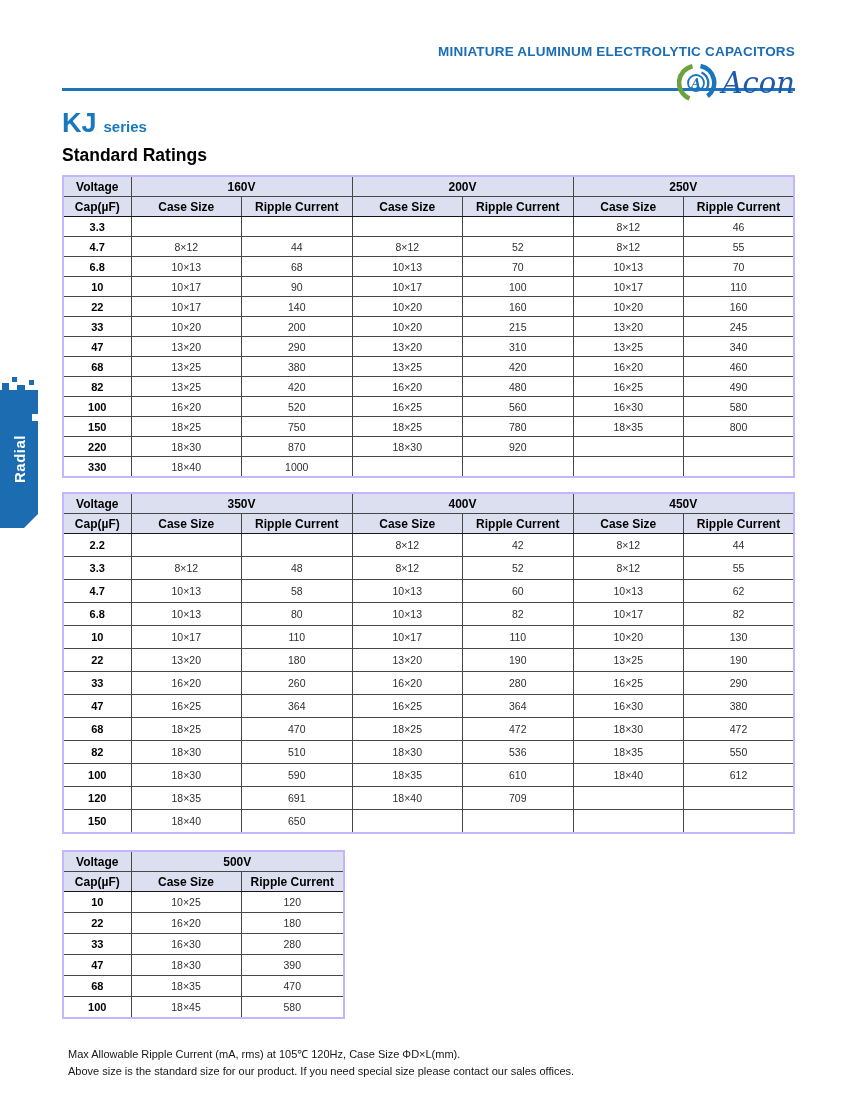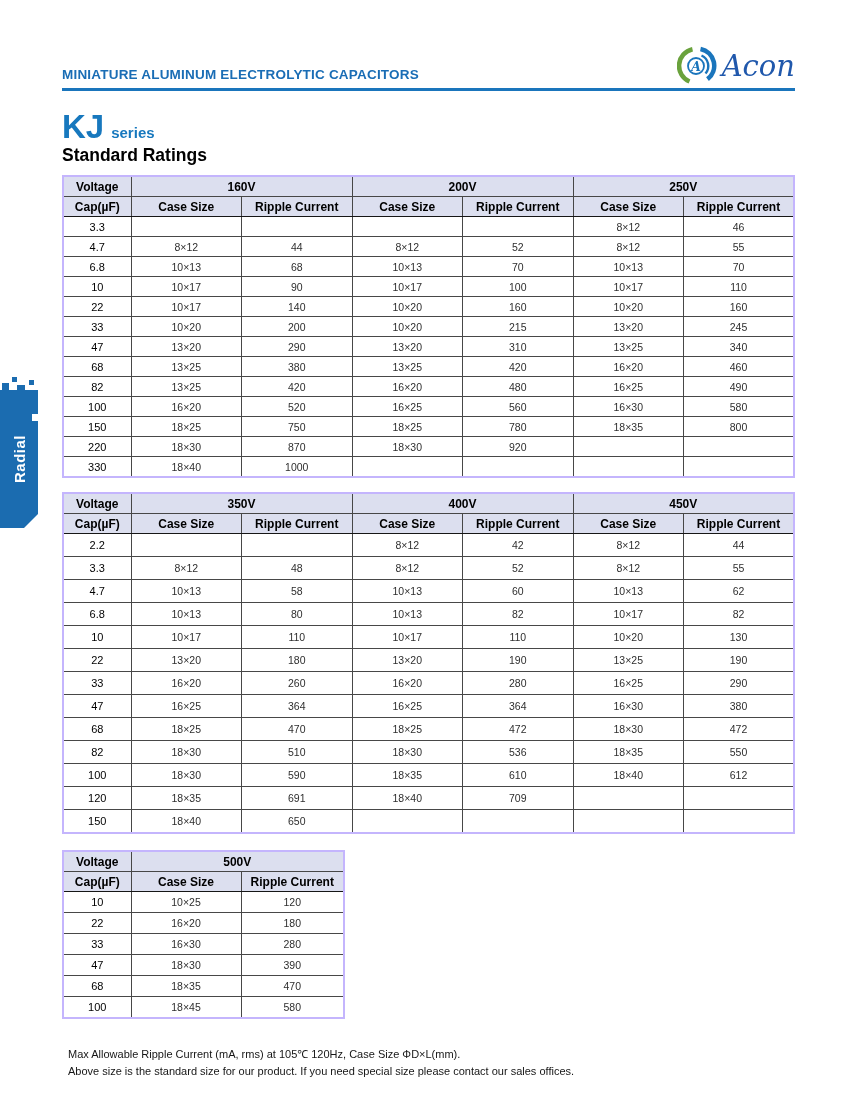--- a/index.html
+++ b/index.html
@@ -3,45 +3,45 @@
 <meta charset="utf-8">
 <style>
   html, body { margin:0; padding:0; background:#ffffff; }
   .page {
     position:relative; width:860px; height:1096px; background:#ffffff;
     font-family:"Liberation Sans", sans-serif; overflow:hidden;
   }
   .content { position:absolute; left:62px; top:0; width:733px; }
 
   
-  .header-bar { display:flex; justify-content:space-between; align-items:flex-end; padding-top:44px; height:42px; }
+  .header-bar { display:flex; justify-content:space-between; align-items:flex-end; padding-top:44px; height:42px;flex-direction:column; }
   .doc-title { color:#1a6db5; font-weight:bold; font-size:13.5px; letter-spacing:0.2px; margin-bottom:4px; }
   .brand { display:flex; align-items:center; gap:5px; }
   .brand-text { font-family:"DejaVu Serif", serif; font-style:italic; font-weight:normal; font-size:29px; color:#2058ac; line-height:1; }
   .header-rule { height:3px; background:#1a75bc; margin-top:2px; }
 
   
   .series-line { margin-top:17px; color:#1778be; height:30px; }
-  .series-kj { font-size:33px; font-weight:bold; }
+  .series-kj { font-size:27px; font-weight:bold; }
   .series-word { font-size:15px; font-weight:bold; margin-left:7px; }
   .section-title { font-size:17.5px; font-weight:bold; color:#000; margin-top:7px; margin-bottom:9px; }
 
   
   .table-wrap.t1 { margin-bottom:14px; }
   .table-wrap.t2 { margin-bottom:16px; }
   table.ratings { border-collapse:collapse; border:2px solid #c4b5fd; table-layout:fixed; }
   .t1 table.ratings, .t2 table.ratings { width:733px; }
   .t3 table.ratings { width:283px; }
   col.cap-col { width:68px; }
   .t3 col.case-col { width:110px; }
   .ratings th, .ratings td { border:1px solid #474747; text-align:center; vertical-align:middle; padding:0; overflow:hidden; }
   .ratings thead th { background:#dcdfef; font-size:12px; font-weight:bold; color:#000; height:19px; }
   .ratings thead tr:last-child th { border-bottom:1.5px solid #161616; }
   .ratings tbody td { font-size:10.5px; color:#2e2e2e; font-weight:normal; }
-  .ratings tbody th.cap-cell { font-size:11px; font-weight:normal; color:#000; background:#fff;margin-top:8px; }
+  .ratings tbody th.cap-cell { font-size:11px; font-weight:bold; color:#000; background:#fff;margin-top:8px; }
   .t1 .ratings tbody th, .t1 .ratings tbody td { height:19px; }
   .t2 .ratings tbody th, .t2 .ratings tbody td { height:22px; }
   .t3 .ratings tbody th, .t3 .ratings tbody td { height:20px; }
 
   
   .notes { margin-top:27px; padding-left:6px; font-size:11px; color:#161616; line-height:17px; }
 
   
   .side-tab { position:absolute; left:0; top:376px; width:42px; height:152px; }
   .tab-body {

